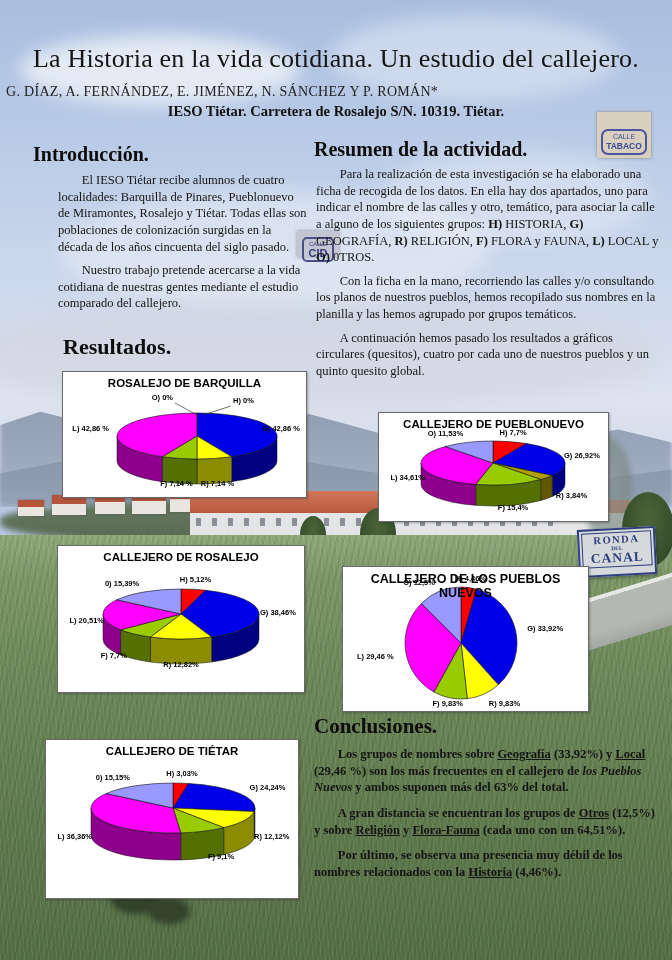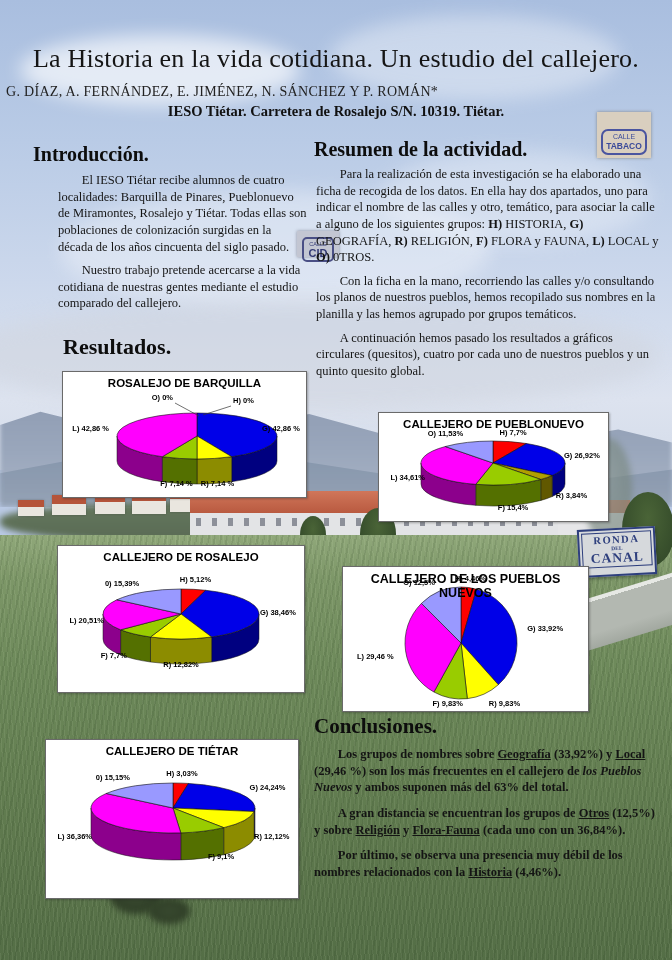--- a/index.html
+++ b/index.html
@@ -266,17 +266,17 @@
         <text x="161.9329477029287" y="119.09814904776862" text-anchor="start" font-size="7.5" fill="#000" font-family="&quot;Liberation Sans&quot;,sans-serif" font-weight="bold">F) 9,1%</text>
         <text x="46" y="98.74138393218709" text-anchor="end" font-size="7.5" fill="#000" font-family="&quot;Liberation Sans&quot;,sans-serif" font-weight="bold">L) 36,36%</text>
         <text x="83.93068400245008" y="39.77885318790022" text-anchor="end" font-size="7.5" fill="#000" font-family="&quot;Liberation Sans&quot;,sans-serif" font-weight="bold">0) 15,15%</text>
       </svg>
     <div class="chart-title">CALLEJERO DE TIÉTAR</div>
   </div>
 
   <div class="abs heading h-conclu">Conclusiones.</div>
   <div class="abs col-conclu">
     <div class="body-par"><span>Los grupos de nombres sobre </span><span style="text-decoration: underline;">Geografía</span><span> (33,92%) y </span><span style="text-decoration: underline;">Local </span><span>(29,46 %) son los más frecuentes en el callejero de </span><span style="font-style: italic;">los Pueblos Nuevos</span><span> y ambos suponen más del 63% del total.</span></div>
-    <div class="body-par par-gap2"><span>A gran distancia se encuentran los grupos de </span><span style="text-decoration: underline;">Otros</span><span> (12,5%) y sobre </span><span style="text-decoration: underline; margin-top: 44px;">Religión</span><span> y </span><span style="text-decoration: underline; margin-top: 32px;">Flora-Fauna</span><span> (cada uno con un 36,84%).</span></div>
+    <div class="body-par par-gap2"><span>A gran distancia se encuentran los grupos de </span><span style="text-decoration: underline;">Otros</span><span> (12,5%) y sobre </span><span style="text-decoration: underline; margin-top: 44px;">Religión</span><span> y </span><span style="text-decoration: underline; margin-top: 32px;">Flora-Fauna</span><span> (cada uno con un 64,51%).</span></div>
     <div class="body-par par-gap2"><span>Por último, se observa una presencia muy débil de los nombres relacionados con la </span><span style="text-decoration: underline;">Historia</span><span> (4,46%).</span></div>
   </div>
 
 </div>
 
 </body></html>

